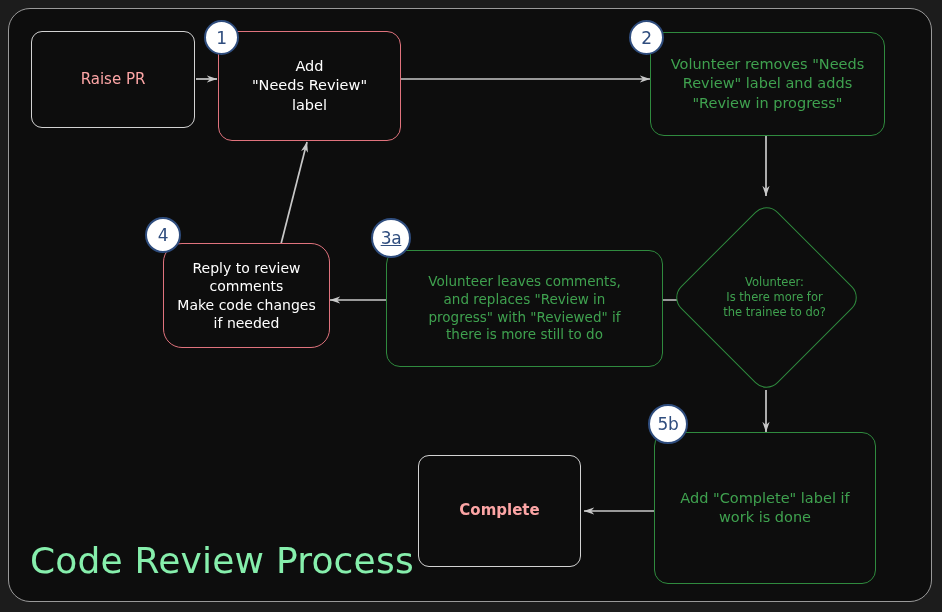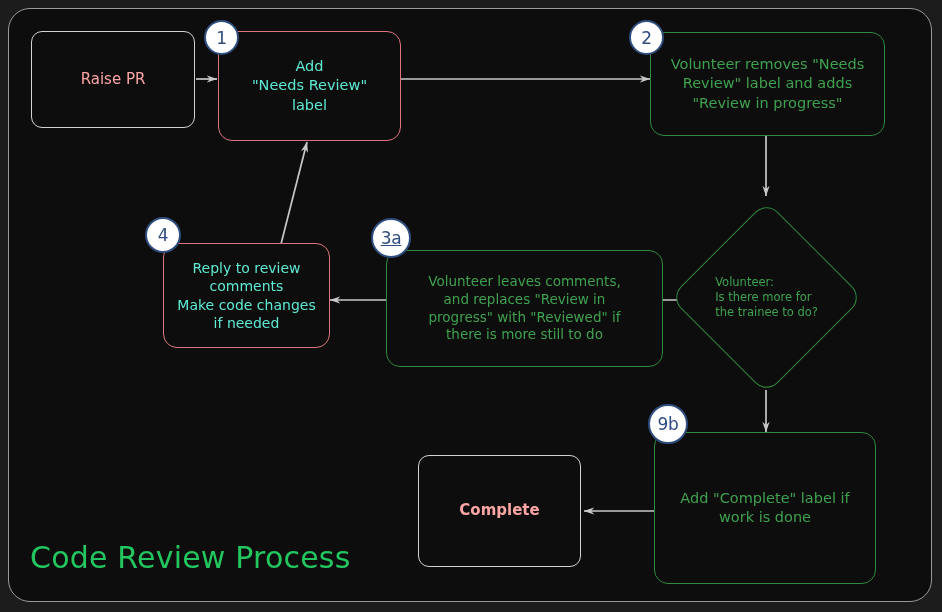--- a/index.html
+++ b/index.html
@@ -48,47 +48,47 @@
     text-align: center;
     border-radius: 14px;
     border-width: 1.8px;
     border-style: solid;
     background: #0d0d0d;
     line-height: 1.32;
     padding: 4px 8px;
   }
   .node .node-text { display: block; white-space: pre-line; }
   .node.plain  { border-color: #d2d2d2; color: #fca5a5; border-radius: 11px; }
-  .node.red    { border-color: #e0737d; color: #5eead4; }
+  .node.red    { border-color: #e0737d; color: #ffffff; }
   .node.green  { border-color: #2f8a3e; color: #3fa14f; }
 
   
   #decision-node {
     position: absolute;
   }
   #decision-shape {
     position: absolute;
     left: 0; top: 0;
     width: 100%;
     height: 100%;
     box-sizing: border-box;
     border: 1.8px solid #2f8a3e;
     border-radius: 16px;
     transform: rotate(45deg);
     background: #0d0d0d;
   }
   #decision-label {
     position: absolute;
-    left: 0; top: 0;
+    left: 8px; top: 0;
     width: 100%;
     height: 100%;
     display: flex;
     align-items: center;
     justify-content: center;
-    text-align: left;
+    text-align: center;
     color: #3fa14f;
     line-height: 1.32;
     white-space: pre-line;
   }
   
   .badge {
     position: absolute;
     background: #ffffff;
     border: 2px solid #2f4d7e;
     color: #2f4d7e;
@@ -98,22 +98,22 @@
     justify-content: center;
     font-size: 17px;
     font-weight: 400;
     letter-spacing: -0.3px;
     z-index: 5;
   }
   #diagram-title {
     position: absolute;
     left: 30px;
     top: 540px;
-    color: #22c55e;
-    font-size: 30px;
+    color: #86efac;
+    font-size: 36px;
     letter-spacing: 0.2px;
   }
 </style>
 </head>
 <body>
 
 <div id="stage">
 
   <div id="diagram-container"></div>
 
@@ -167,36 +167,36 @@
   <div class="node green" style="left:386px; top:250px; width:277px; height:117px; font-size:13.5px;">
     <span class="node-text">Volunteer leaves comments,
 and replaces "Review in
 progress" with "Reviewed" if
 there is more still to do</span>
   </div>
   <div class="badge" style="left:371px; top:218px; width:36px; height:36px;text-decoration:underline;">
     <span>3a</span>
   </div>
 
-  <div class="node red" style="left:163px; top:243px; width:167px; height:105px; font-size:14px;">
+  <div class="node red" style="left:163px; top:243px; width:167px; height:105px; font-size:14px;border-radius:19px;">
     <span class="node-text">Reply to review
 comments
 Make code changes
 if needed</span>
   </div>
   <div class="badge" style="left:145px; top:217px; width:32px; height:32px;">
     <span>4</span>
   </div>
 
   <div class="node green" style="left:654px; top:432px; width:222px; height:152px; font-size:14.5px;">
     <span class="node-text">Add "Complete" label if
 work is done</span>
   </div>
   <div class="badge" style="left:648px; top:404px; width:36px; height:36px;">
-    <span>9b</span>
+    <span>5b</span>
   </div>
 
   <div class="node plain" style="left:418px; top:455px; width:163px; height:112px; font-size:15px;font-weight:bold;">
     <span class="node-text">Complete</span>
   </div>
 
   <div id="diagram-title">Code Review Process</div>
 
 </div>
 

